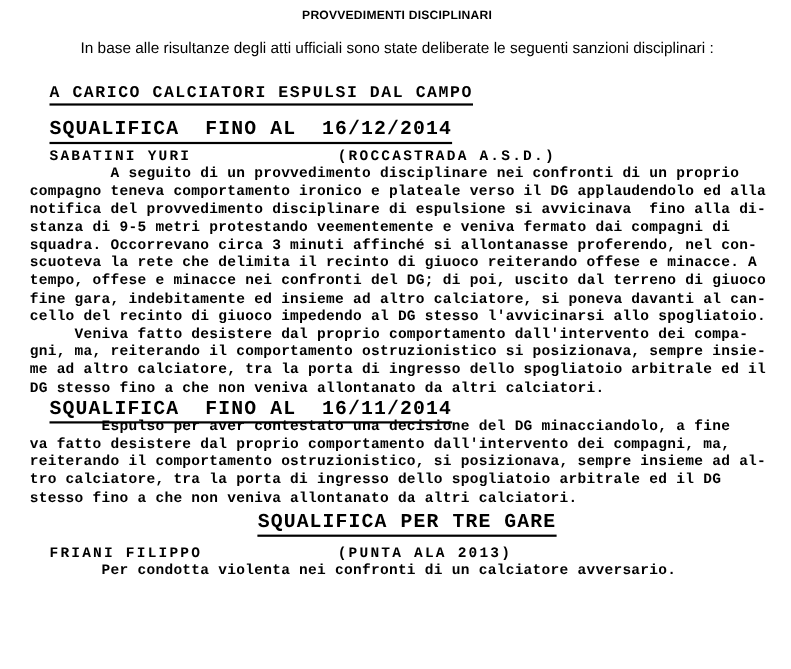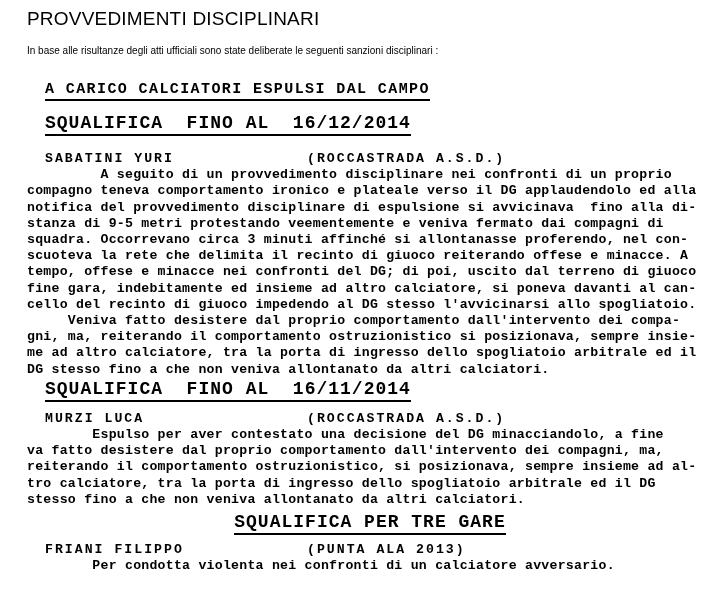--- a/index.html
+++ b/index.html
@@ -8,29 +8,29 @@
     width: 719px;
     height: 608px;
     overflow: hidden;
     color: #000;
     padding: 8px 24px 0 27px;
   }
   .sans { font-family: "Liberation Sans", sans-serif; }
   .mono { font-family: "Liberation Mono", "DejaVu Sans Mono", monospace; font-weight: bold; }
 
   .title {
-    text-align: left;
-    font-size: 19px;
-    font-weight: normal;
+    text-align: center;
+    font-size: 11px;
+    font-weight: bold;
     letter-spacing: 0.2px;
   }
   .intro {
     margin-top: 15px;
-    text-align: left;
-    font-size: 10px;
+    text-align: center;
+    font-size: 14px;
     font-weight: normal;
   }
 
   .section-header {
     margin-top: 26px;
     padding-left: 18px;
     font-size: 15px;
     letter-spacing: 1.4px;
     line-height: 16px;
     white-space: pre;
@@ -51,21 +51,21 @@
   .s1 .sub-heading { margin-top: 3px; }
   .s2 .sub-heading { margin-top: 6px; text-align: center; }
 
   .name-row {
     padding-left: 18px;
     font-size: 13.2px;
     letter-spacing: 2px;
     line-height: 16.2px;
     white-space: pre;
   }
-  .s0 .name-row { margin-top: 20px; font-family: Liberation Mono, monospace; }
+  .s0 .name-row { margin-top: 8px; font-family: Liberation Mono, monospace; }
   .s1 .name-row { margin-top: 14px; }
   .s2 .name-row { margin-top: 12px; }
   .player-name { display: inline-block; min-width: 262px; }
 
   .body-text { width: 668px; }
   .tl {
     white-space: pre;
     font-size: 13.2px;
     line-height: 16.2px;
     letter-spacing: 0.25px;
@@ -95,21 +95,20 @@
       <div class="tl">cello del recinto di giuoco impedendo al DG stesso l'avvicinarsi allo spogliatoio.</div>
       <div class="tl">     Veniva fatto desistere dal proprio comportamento dall'intervento dei compa-</div>
       <div class="tl">gni, ma, reiterando il comportamento ostruzionistico si posizionava, sempre insie-</div>
       <div class="tl">me ad altro calciatore, tra la porta di ingresso dello spogliatoio arbitrale ed il</div>
       <div class="tl">DG stesso fino a che non veniva allontanato da altri calciatori.</div>
     </div>
 </div>
 
 <div class="sanction s1">
   <div class="sub-heading mono"><span class="u">SQUALIFICA  FINO AL  16/11/2014</span></div>
-  <div class="name-row mono"><span class="player-name">MURZI LUCA</span><span class="club-name">(ROCCASTRADA A.S.D.)</span></div>
   <div class="body-text mono">
       <div class="tl">        Espulso per aver contestato una decisione del DG minacciandolo, a fine</div>
       <div class="tl">va fatto desistere dal proprio comportamento dall'intervento dei compagni, ma,</div>
       <div class="tl">reiterando il comportamento ostruzionistico, si posizionava, sempre insieme ad al-</div>
       <div class="tl">tro calciatore, tra la porta di ingresso dello spogliatoio arbitrale ed il DG</div>
       <div class="tl">stesso fino a che non veniva allontanato da altri calciatori.</div>
     </div>
 </div>
 
 <div class="sanction s2">

